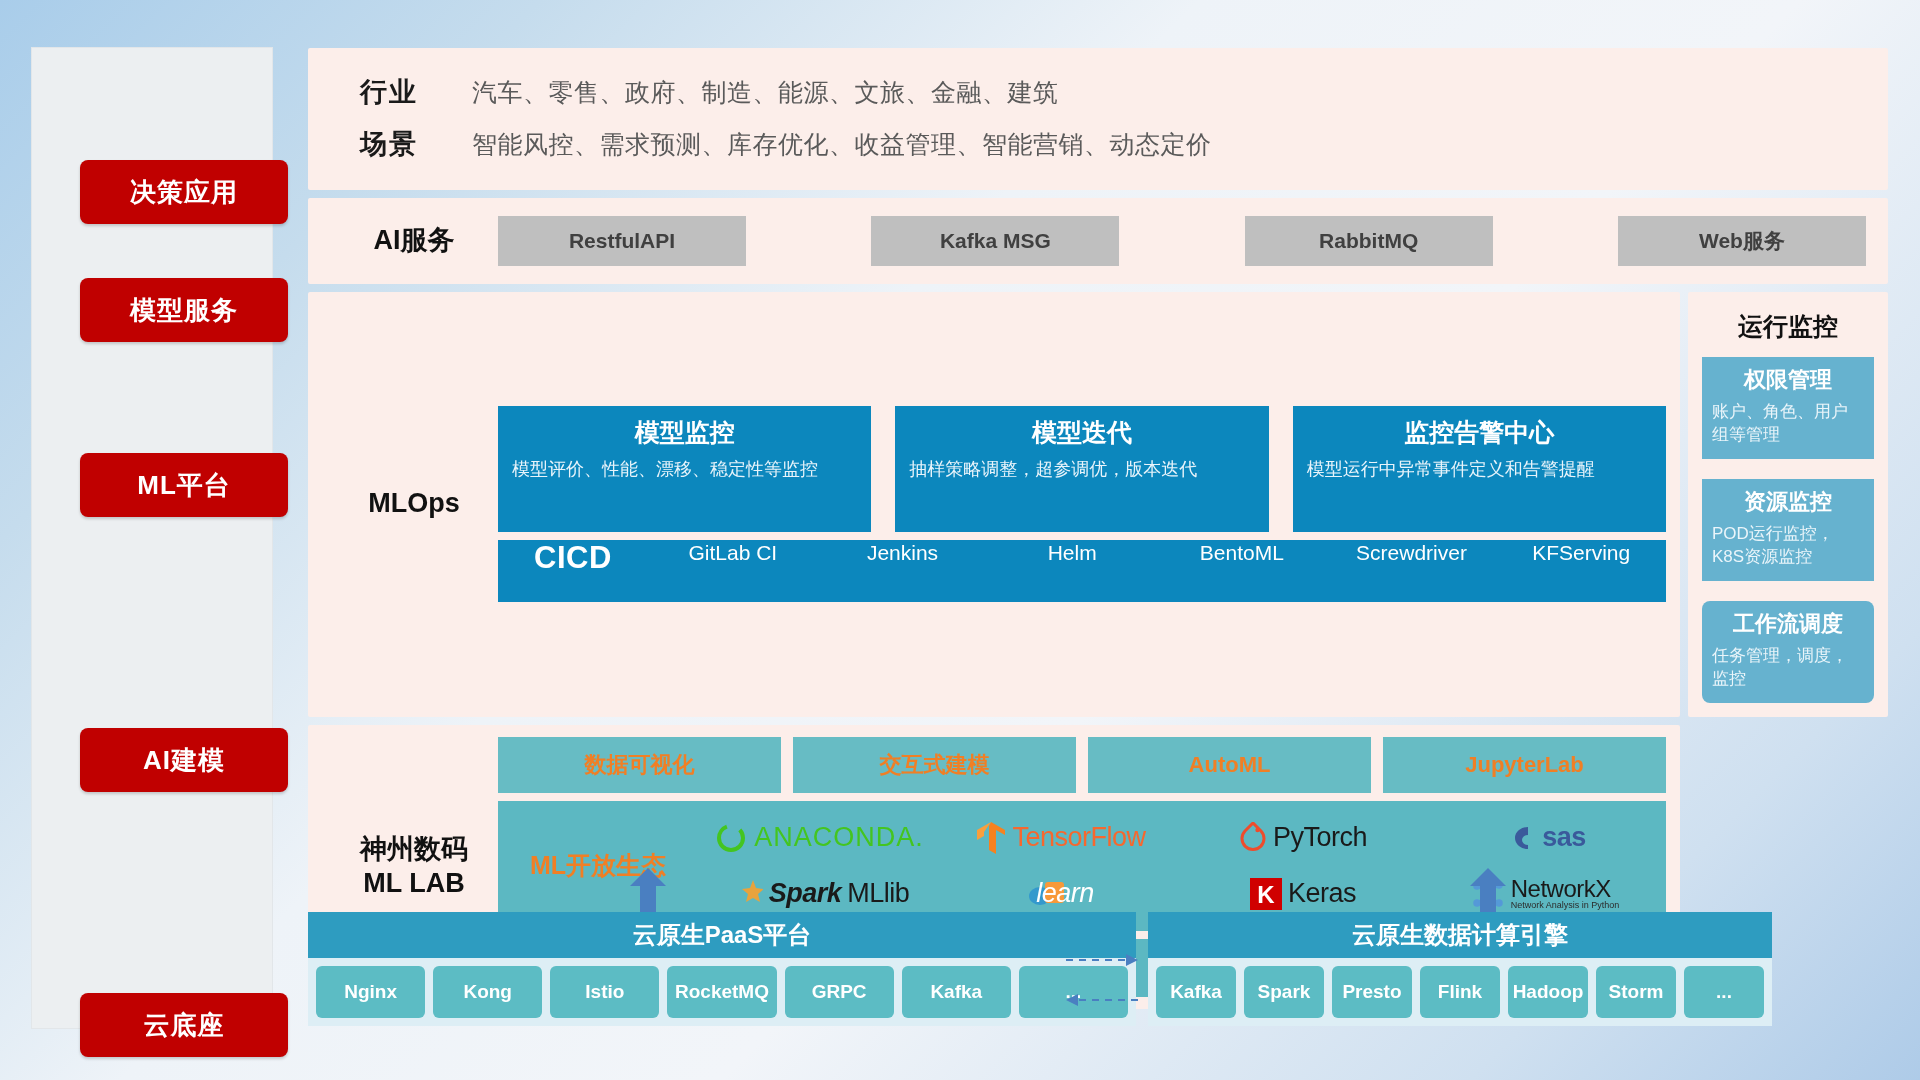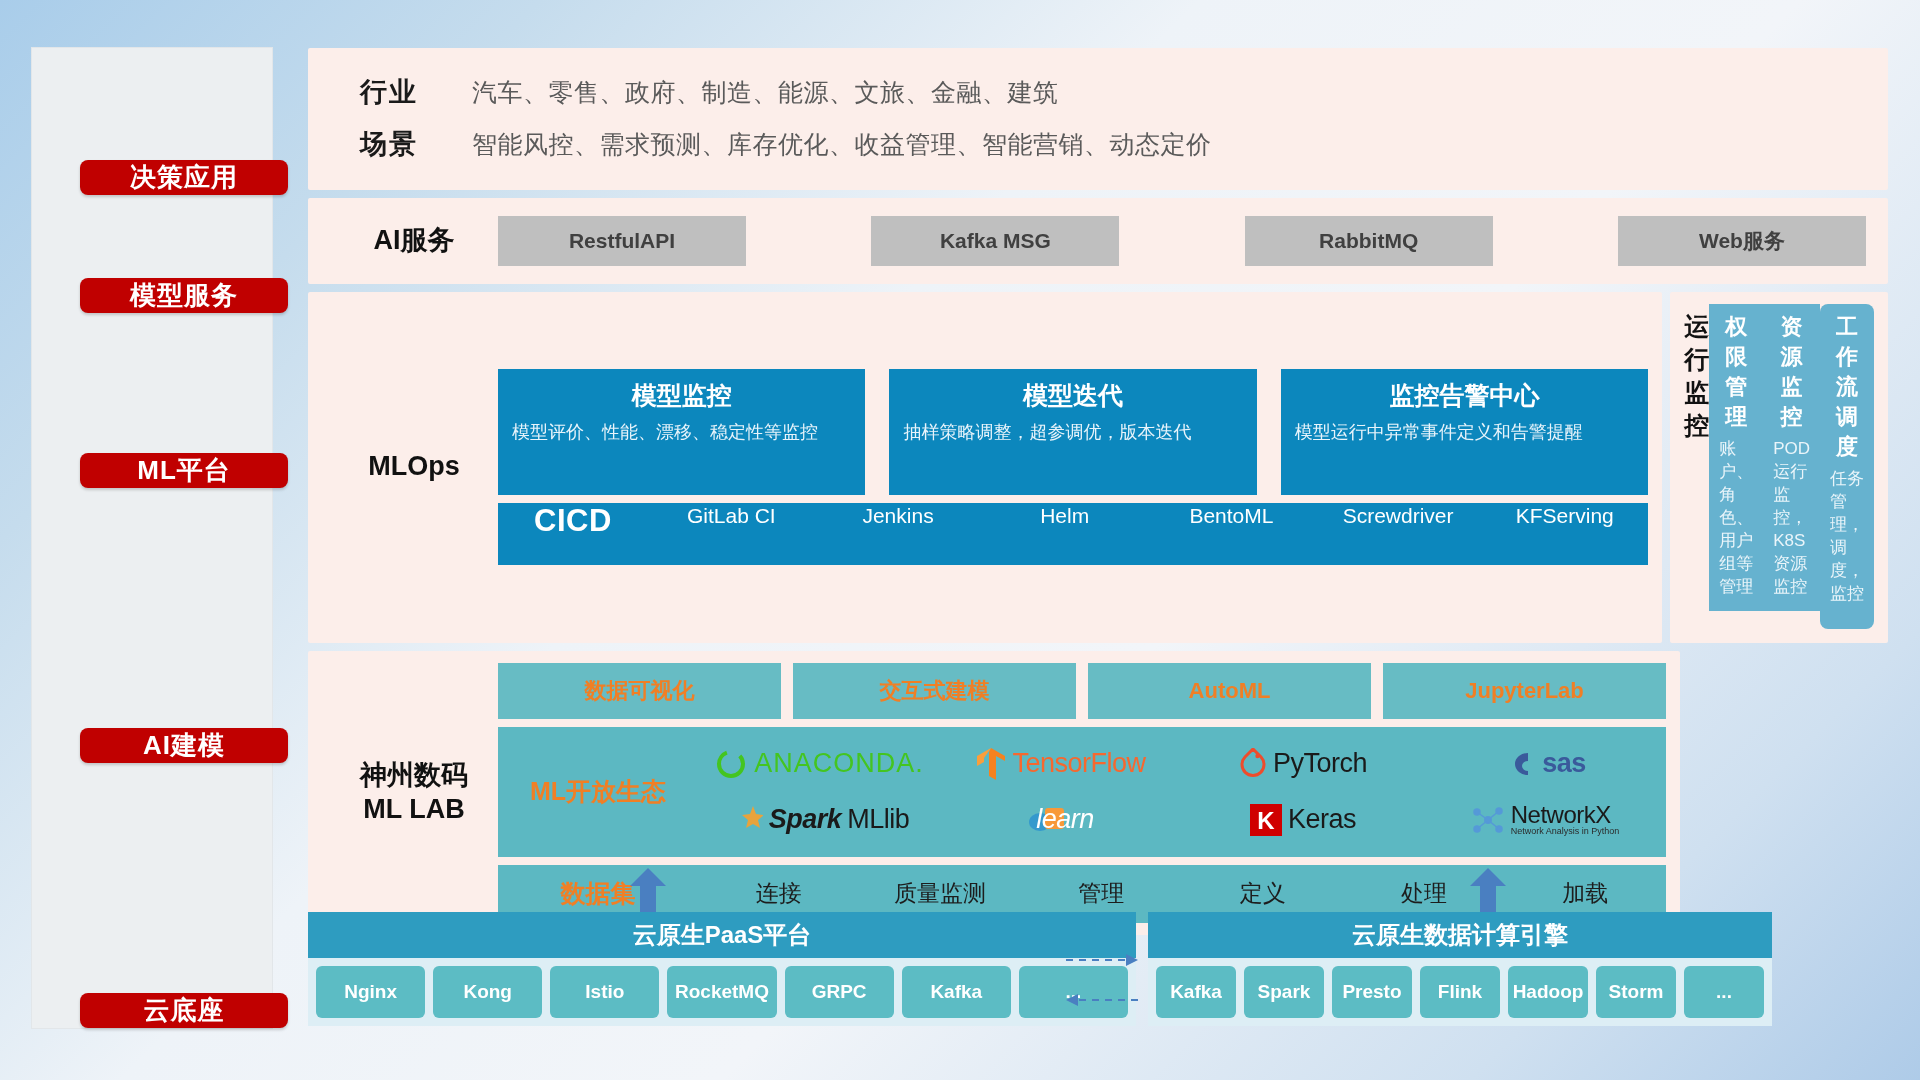--- a/index.html
+++ b/index.html
@@ -10,24 +10,24 @@
     position: relative;
   }
   #root { position: absolute; left: 0; top: 0; width: 1920px; height: 1080px; }
 
   
   .rail {
     position: absolute; left: 32px; top: 48px; width: 240px; height: 980px;
     background: #eceff1; box-shadow: 0 0 0 1px #e2e6e9;
   }
   .rail-pill {
-    position: absolute; left: 48px; width: 208px; height: 35px;
+    position: absolute; left: 48px; width: 208px; height: 64px;
     background: #c00000; border-radius: 8px;
     color: #fff; font-weight: bold; font-size: 26px;
-    display: flex; align-items: flex-start; justify-content: center;
+    display: flex; align-items: center; justify-content: center;
     letter-spacing: 1px;
     box-shadow: 0 2px 3px rgba(0,0,0,.18);
   }
   .pill-0 { top: 112px; }
   .pill-1 { top: 230px; }
   .pill-2 { top: 405px; }
   .pill-3 { top: 680px; }
   .pill-4 { top: 945px; }
 
   
@@ -81,21 +81,21 @@
   .cicd-items { flex: 1; display: flex; }
   .cicd-item {
     flex: 1; color: #fff; font-size: 21px; text-align: center;
     line-height: 1.05; overflow: hidden; word-break: break-all;
     padding-top: 2px; max-height: 58px;
   }
 
   
   .band-monitor {
     flex: 0 0 200px; background: #fceeea; padding: 12px 14px;
-    display: flex; flex-direction: row;
+    display: flex; flex-direction: column;
   }
   .monitor-title { font-size: 25px; font-weight: bold; color: #111; text-align: center; margin: 6px 0 14px; }
   .mon-card {
     background: #66b2cf; color: #fff; padding: 8px 10px 12px; margin-bottom: 20px; flex: 1;
   }
   .mon-card:last-child { margin-bottom: 2px; border-radius: 8px; }
   .mon-card-title { font-size: 22px; font-weight: bold; text-align: center; margin-bottom: 6px; }
   .mon-card-desc { font-size: 17px; line-height: 1.35; color: #eaf5fa; }
 
   

